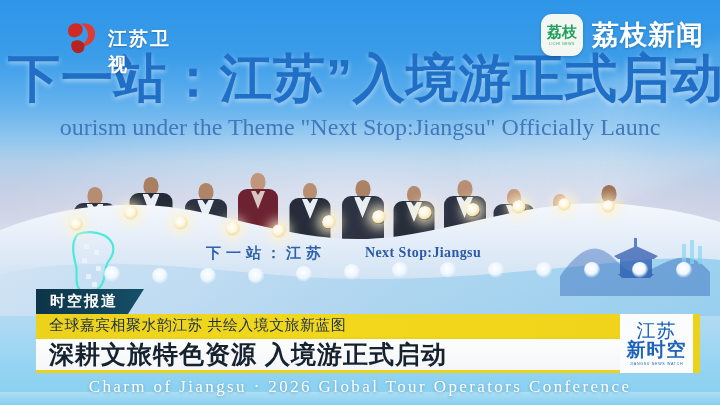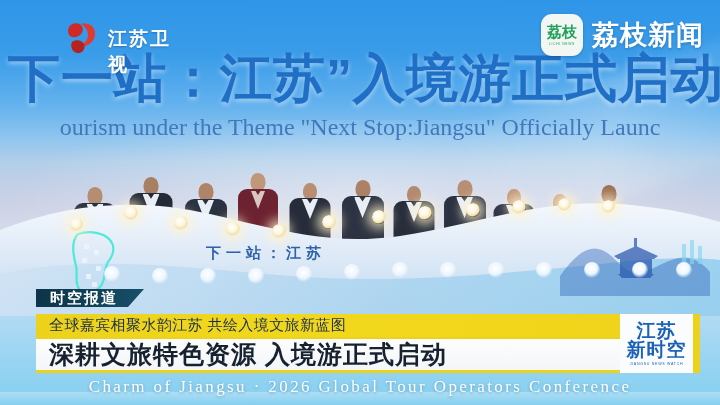--- a/index.html
+++ b/index.html
@@ -134,21 +134,21 @@
   }
 
   
   .map-art{position:absolute;left:58px;top:228px;width:72px;height:72px;opacity:.95;}
 
   
   .pavilion-art{position:absolute;right:10px;top:216px;width:150px;height:80px;opacity:.9;}
 
   
   .lt-tab{
-    position:absolute;left:36px;top:289px;height:18px;
+    position:absolute;left:36px;top:289px;height:25px;
     padding:0 26px 0 14px;
     display:flex;align-items:center;
     background:linear-gradient(90deg,#0d3448 0%,#124257 55%,#15506a 100%);
     clip-path:polygon(0 0,100% 0,calc(100% - 16px) 100%,0 100%);
   }
   .lt-tab span{
     font-size:15px;font-weight:700;color:#ffffff;letter-spacing:2px;
   }
   .lt-yellow{
     position:absolute;left:36px;top:314px;width:584px;height:23px;
@@ -171,21 +171,21 @@
   }
 
   
   .badge{
     position:absolute;left:620px;top:314px;width:80px;height:59px;
     background:#fbfcfd;
     border-right:7px solid #ecd21b;
     box-sizing:border-box;
     display:flex;flex-direction:column;align-items:center;justify-content:center;
   }
-  .badge-l1{font-size:19px;font-weight:700;color:#1b62b8;line-height:1.02;letter-spacing:1px;}
+  .badge-l1{font-size:19px;font-weight:400;color:#1b62b8;line-height:1.02;letter-spacing:1px;}
   .badge-l2{font-size:19px;font-weight:700;color:#1b62b8;line-height:1.02;letter-spacing:1px;}
   .badge-en{font-size:3.6px;color:#1b62b8;letter-spacing:.7px;margin-top:3px;}
 
   
   .bottom-line{
     position:absolute;left:0;top:377px;width:720px;
     text-align:center;
     font-family:"Liberation Serif","DejaVu Serif",serif;
     font-size:17px;color:#ffffff;letter-spacing:2.4px;
     text-shadow:0 1px 3px rgba(40,90,140,.45);
@@ -332,20 +332,21 @@
       <rect x="74" y="22" width="3" height="9"></rect>
     </g>
     <g fill="#7fd4ee" opacity=".7">
       <rect x="122" y="28" width="4" height="20"></rect>
       <rect x="130" y="24" width="4" height="24"></rect>
       <rect x="138" y="30" width="4" height="18"></rect>
     </g>
   </svg>
 
   <div class="stage-text">下一站：江苏</div>
+  <div class="stage-text-en">Next Stop:Jiangsu</div>
 
   <div class="orb" style="left:124px;top:206px;width:14px;height:14px;"></div>
   <div class="orb" style="left:174px;top:216px;width:14px;height:14px;"></div>
   <div class="orb" style="left:226px;top:222px;width:14px;height:14px;"></div>
   <div class="orb" style="left:272px;top:224px;width:14px;height:14px;"></div>
   <div class="orb" style="left:322px;top:215px;width:14px;height:14px;"></div>
   <div class="orb" style="left:372px;top:210px;width:14px;height:14px;"></div>
   <div class="orb" style="left:418px;top:206px;width:14px;height:14px;"></div>
   <div class="orb" style="left:466px;top:203px;width:14px;height:14px;"></div>
   <div class="orb" style="left:512px;top:200px;width:14px;height:14px;"></div>

